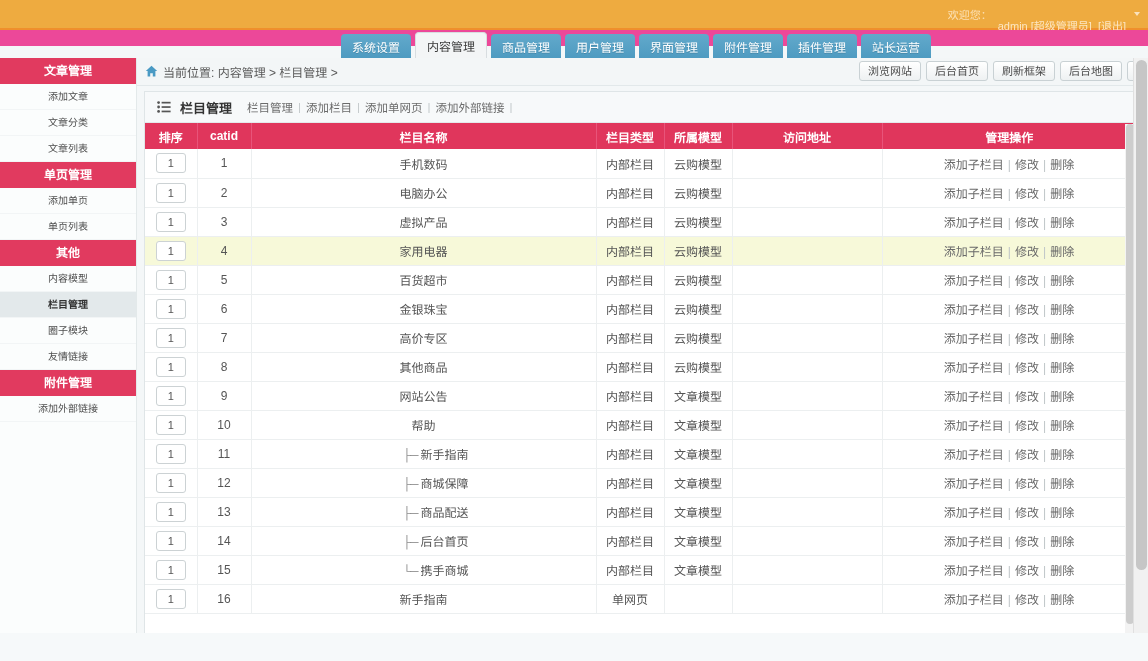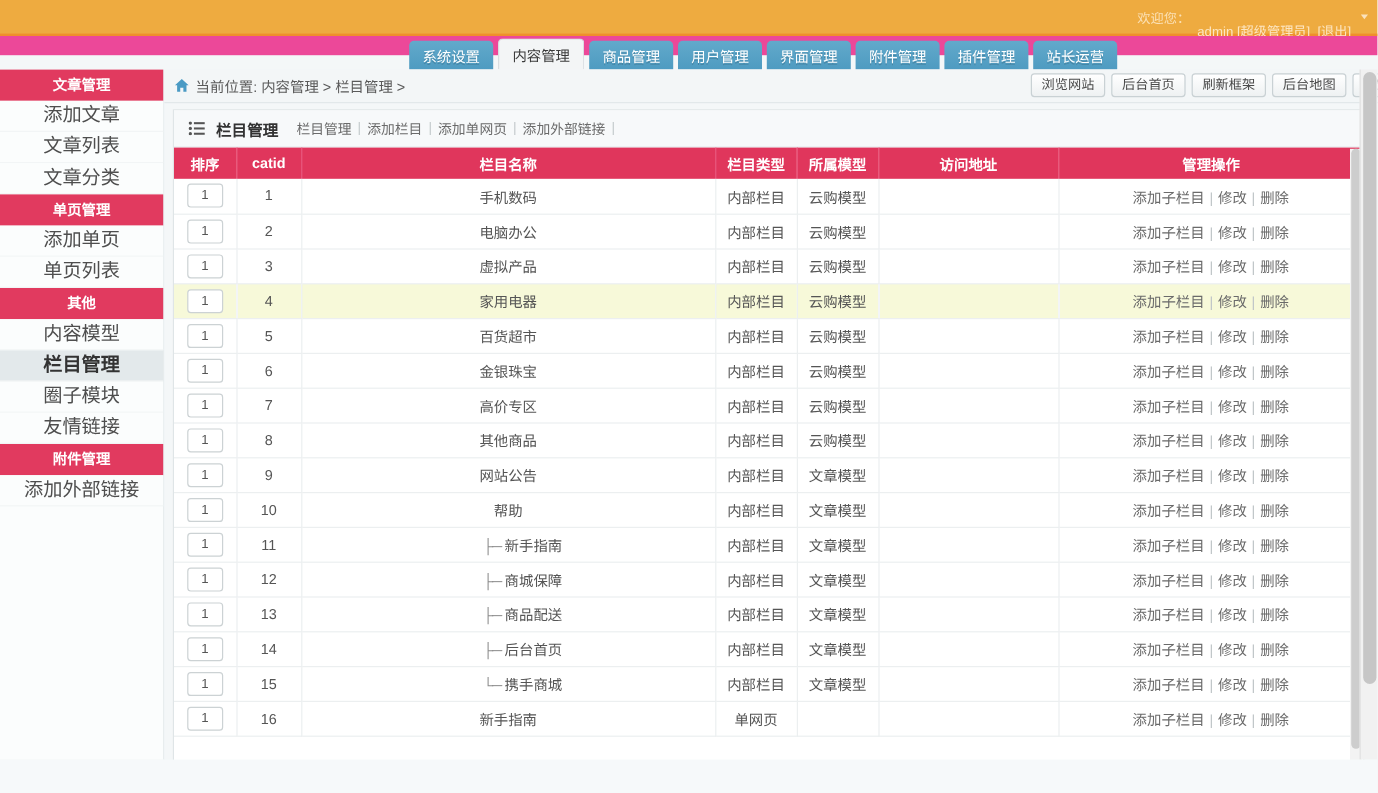--- a/index.html
+++ b/index.html
@@ -65,21 +65,21 @@
     background: #fbfdfd;
     border-right: 1px solid #e3e9ea;
   }
   .side-group {
     height: 26px; line-height: 26px; text-align: center;
     background: #e13a5f; color: #fff; font-size: 12px; font-weight: bold;
     cursor: pointer;
   }
   .side-item {
     height: 26px; line-height: 26px; text-align: center;
-    font-size: 16px; color: #4e4e4e; cursor: pointer;
+    font-size: 10px; color: #4e4e4e; cursor: pointer;
     border-bottom: 1px solid #f2f5f6;
     background: #fbfdfd;
   }
   .side-item.active { background: #e3e9eb; color: #333; font-weight: bold; }
 
   
   .content {
     position: absolute; left: 137px; top: 58px; width: 1011px; height: 575px;
     background: #f4f7f8;
   }
@@ -225,22 +225,22 @@
         </div>
         <div class="tab">
           <span>站长运营</span>
         </div>
       </div>
   </div>
 
   <div class="sidebar" id="sidebar-host">
       <div class="side-group"><span>文章管理</span></div>
       <div class="side-item"><span>添加文章</span></div>
+      <div class="side-item"><span>文章分类</span></div>
       <div class="side-item"><span>文章列表</span></div>
-      <div class="side-item"><span>文章分类</span></div>
       <div class="side-group"><span>单页管理</span></div>
       <div class="side-item"><span>添加单页</span></div>
       <div class="side-item"><span>单页列表</span></div>
       <div class="side-group"><span>其他</span></div>
       <div class="side-item"><span>内容模型</span></div>
       <div class="side-item active"><span>栏目管理</span></div>
       <div class="side-item"><span>圈子模块</span></div>
       <div class="side-item"><span>友情链接</span></div>
       <div class="side-group"><span>附件管理</span></div>
       <div class="side-item"><span>添加外部链接</span></div>

